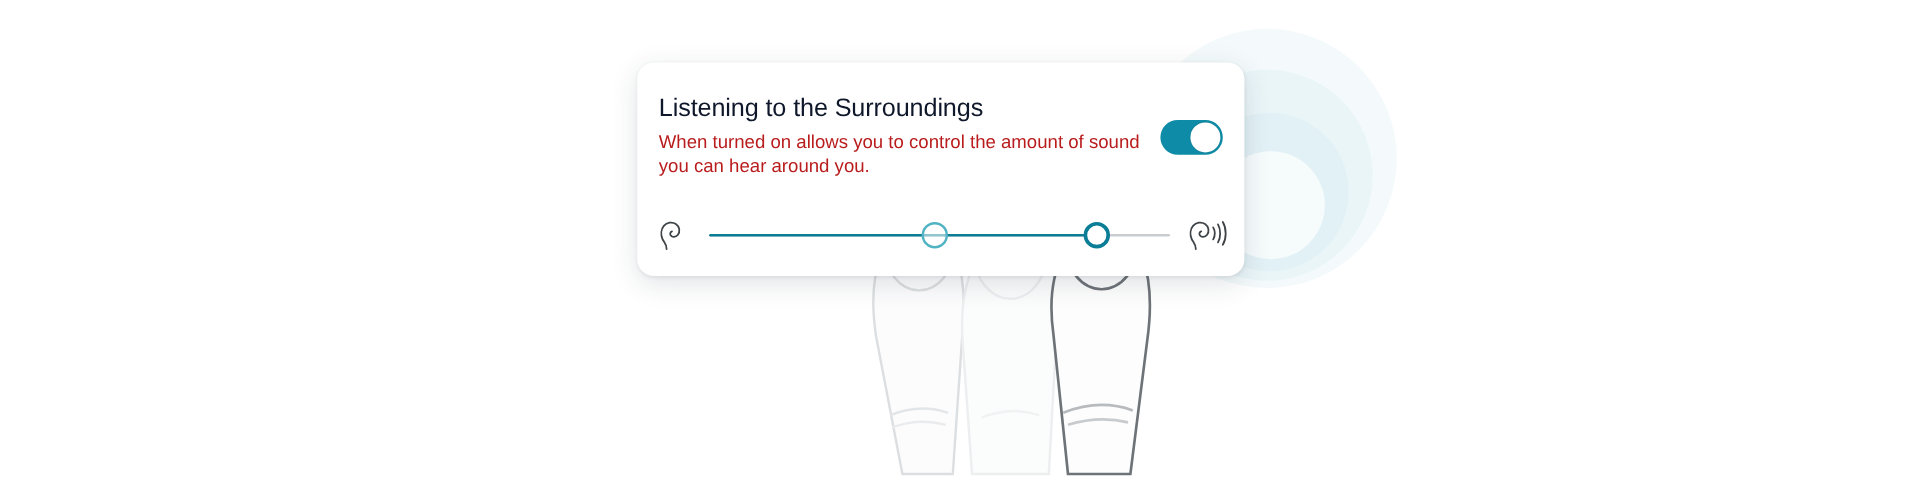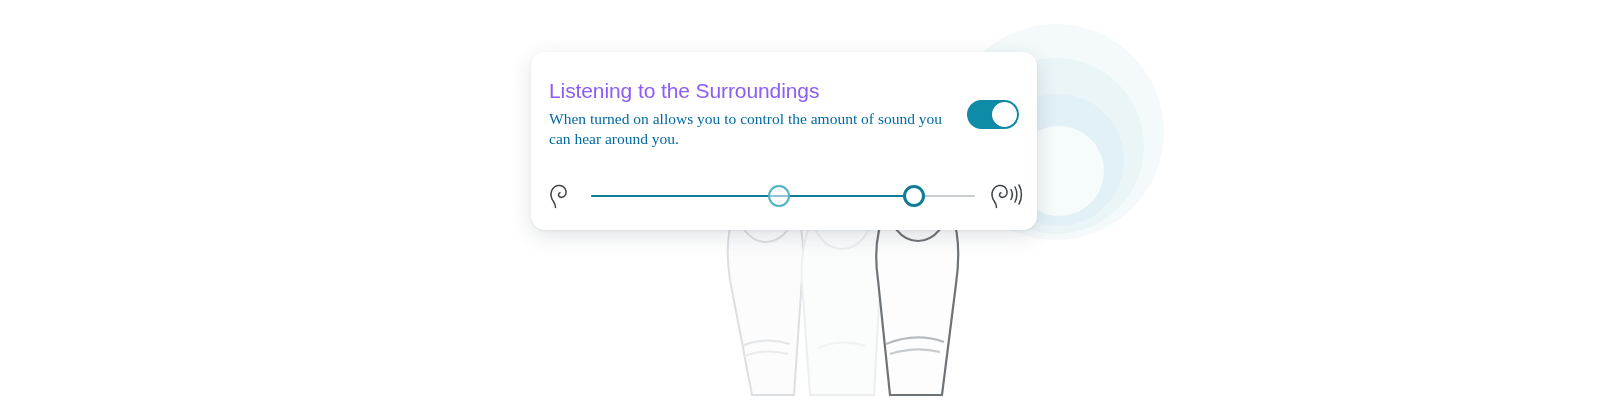--- a/index.html
+++ b/index.html
@@ -83,35 +83,34 @@
   .text-block {
     position: absolute;
     left: 18px;
     top: 26px;
     width: 410px;
   }
 
   .card-title {
     font-size: 21px;
     font-weight: 400;
-    color: #8b5cf6;
+    color: #0f172a;
     letter-spacing: -0.1px;
     line-height: 26px;
     margin: 0;
     white-space: nowrap;
   }
 
   .card-desc {
     font-size: 15.5px;
     font-weight: 400;
-    color: #0369a1;
+    color: #b91c1c;
     line-height: 20px;
     margin: 5px 0 16px 0;
     max-width: 406px;
-    font-family: Liberation Serif, serif;
   }
 
   
   .toggle {
     position: absolute;
     right: 18px;
     top: 48px;
     width: 52px;
     height: 29px;
     border-radius: 15px;

